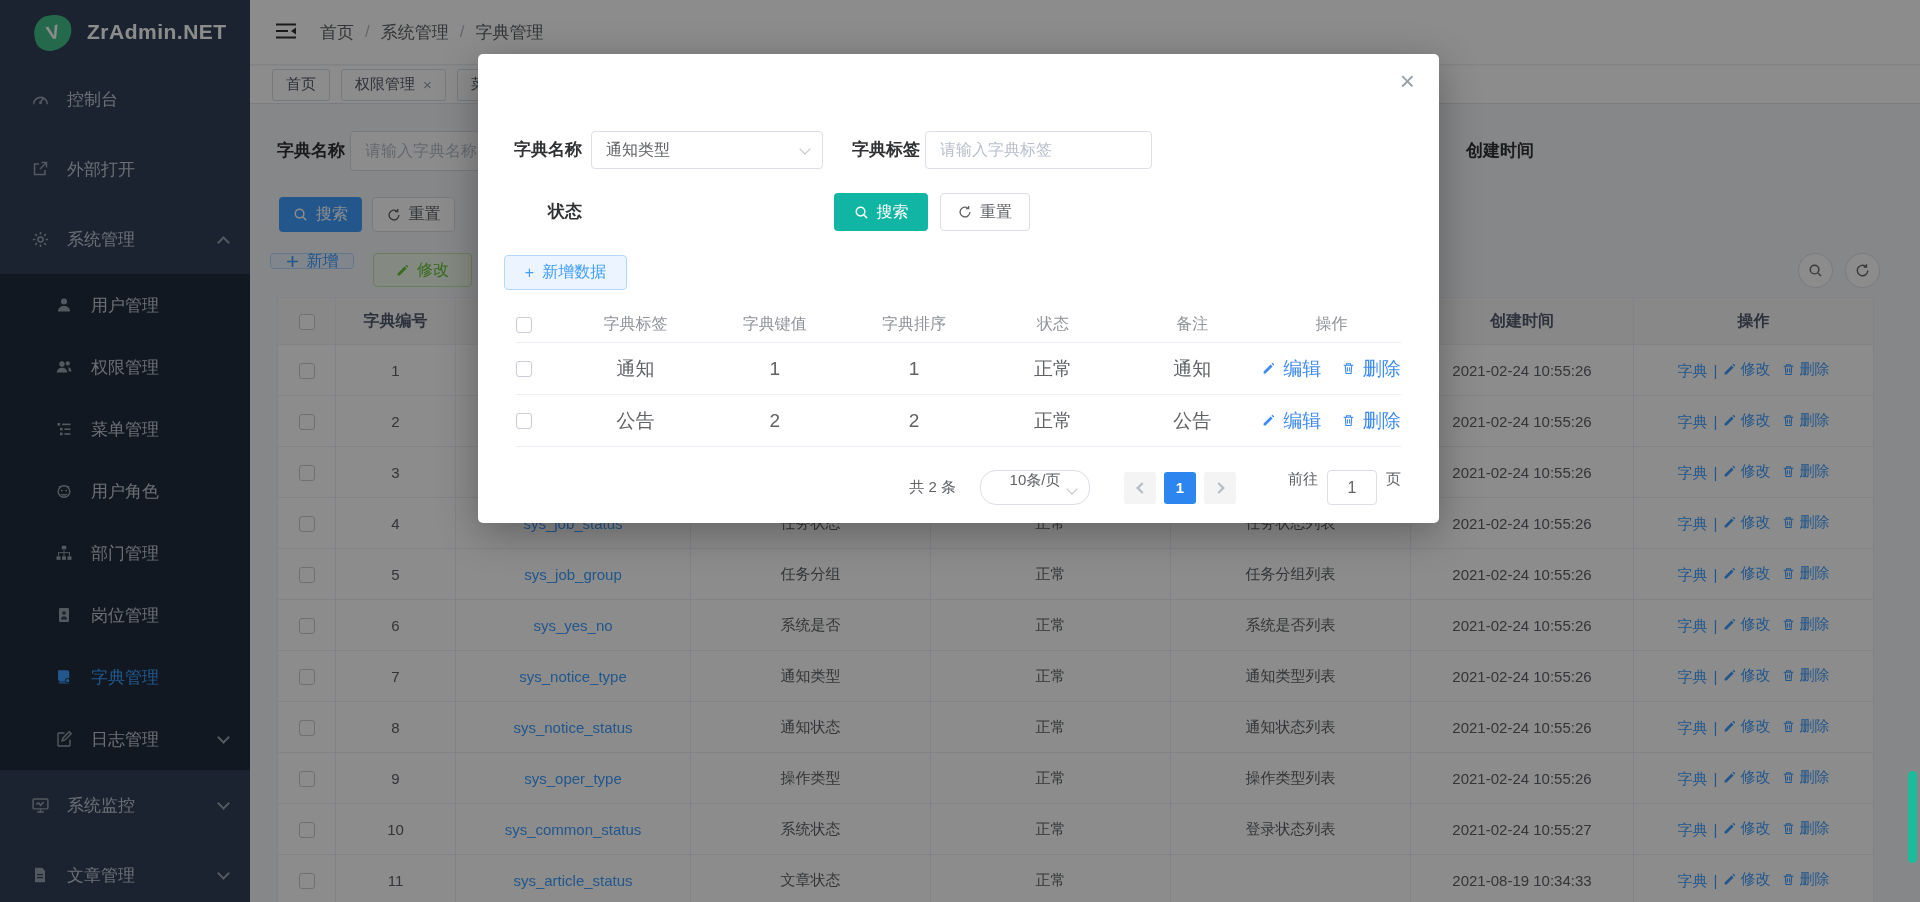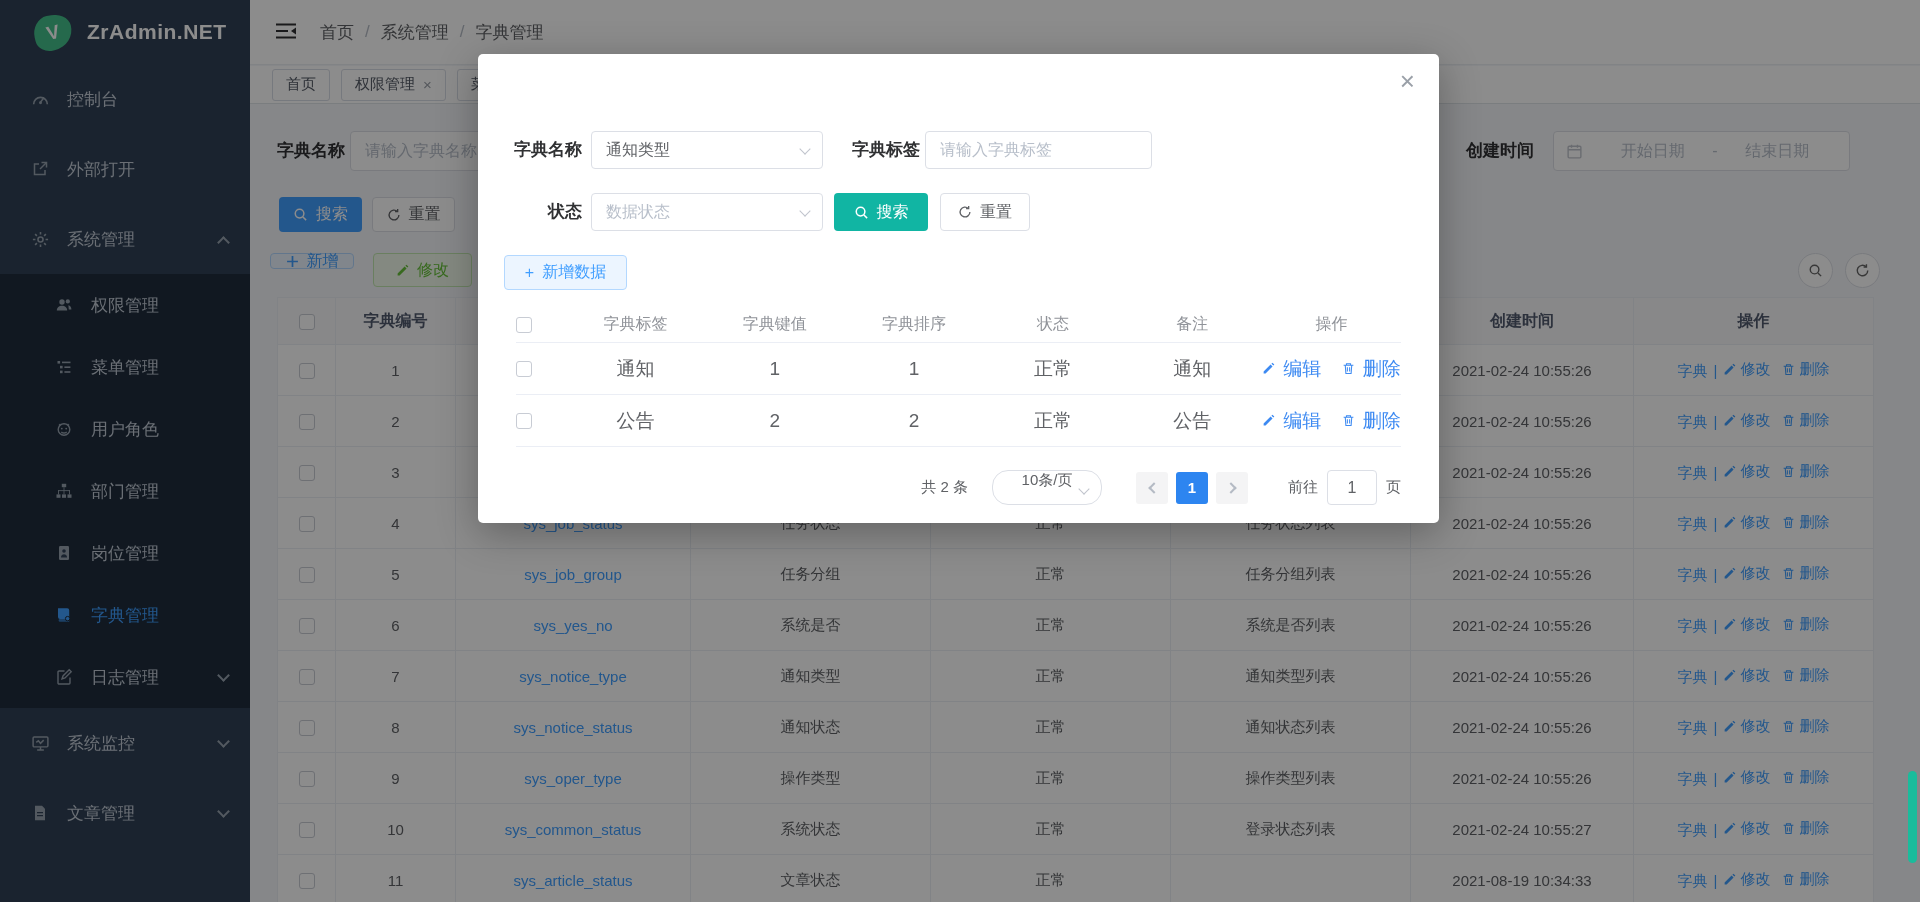--- a/index.html
+++ b/index.html
@@ -104,21 +104,21 @@
          justify-content:flex-end;font-size:15px;color:#606266}
   .pg-select{width:110px;height:35px;border:1px solid #dcdfe6;border-radius:16px;display:flex;align-items:flex-start;
              justify-content:center;gap:10px;margin:0 30px 0 24px;position:relative;cursor:pointer;color:#606266}
   .pg-btn{width:32px;height:32px;border-radius:3px;background:#f4f4f5;display:flex;align-items:center;
           justify-content:center;cursor:pointer;margin:0 4px}
   .pg-chev{width:8px;height:8px;border-right:2px solid #b4bac4;border-bottom:2px solid #b4bac4}
   .pg-chev.left{transform:rotate(135deg);margin-left:3px}
   .pg-chev.right{transform:rotate(-45deg);margin-right:3px}
   .pg-page{width:32px;height:32px;border-radius:3px;background:#2d85f0;color:#fff;font-weight:bold;
            display:flex;align-items:center;justify-content:center;cursor:pointer;margin:0 4px}
-  .pg-goto{margin-left:36px;display:flex;align-items:center;gap:9px}
+  .pg-goto{margin-left:48px;display:flex;gap:9px}
   .pg-goto input{width:50px;height:35px;text-align:center}
 
   .scroll-thumb{position:absolute;right:3px;top:771px;width:9px;height:92px;border-radius:5px;
                 background:#1abc9c;z-index:70;cursor:pointer}
   svg{display:block}
 </style>
 </head>
 <body>
 
 <div class="stage">
@@ -157,20 +157,29 @@
       <span class="nicon">
         <svg width="19" height="19" viewBox="0 0 18 18" fill="none" stroke="currentColor" stroke-width="1.5">
             <circle cx="9" cy="9" r="2.4"></circle>
             <path d="M9 1.8v2.4M9 13.8v2.4M1.8 9h2.4M13.8 9h2.4M3.9 3.9l1.7 1.7M12.4 12.4l1.7 1.7M14.1 3.9l-1.7 1.7M5.6 12.4l-1.7 1.7"></path>
           </svg>
       </span>
       <span>系统管理</span>
       <span class="chev up"></span>
     </div>
 
+    <div class="nav-item nav-sub">
+      <span class="nicon">
+        <svg width="18" height="18" viewBox="0 0 18 18" fill="currentColor">
+            <circle cx="9" cy="5.6" r="3"></circle>
+            <path d="M3 15.5c0-3.4 2.7-5.4 6-5.4s6 2 6 5.4z"></path>
+          </svg>
+      </span>
+      <span>用户管理</span>
+    </div>
 
     <div class="nav-item nav-sub">
       <span class="nicon">
         <svg width="18" height="18" viewBox="0 0 18 18" fill="currentColor">
             <circle cx="7" cy="6" r="2.7"></circle>
             <path d="M1.8 14.5c0-2.9 2.3-4.7 5.2-4.7s5.2 1.8 5.2 4.7z"></path>
             <circle cx="12.8" cy="5.4" r="2.1"></circle>
             <path d="M13.4 9.3c1.9.5 3 2 3 4.2h-2.6"></path>
           </svg>
       </span>
@@ -301,31 +310,20 @@
     </div>
     <div class="tab">
       <span>菜单管理</span>
     </div>
   </div>
 
   <div class="content">
     <span class="flabel" style="left:27px;top:26px">字典名称</span>
     <input class="ipt" style="position: absolute; left: 100px; top: 26px; width: 252px; height: 40px;" placeholder="请输入字典名称">
     <span class="flabel" style="left:1216px;top:26px">创建时间</span>
-    <div class="daterange">
-      <span class="cal">
-        <svg width="17" height="17" viewBox="0 0 16 16" fill="none" stroke="currentColor" stroke-width="1.3">
-            <rect x="2" y="3" width="12" height="11" rx="1"></rect>
-            <path d="M2 6.4h12M5.2 1.6v2.8M10.8 1.6v2.8"></path>
-          </svg>
-      </span>
-      <span class="ph">开始日期</span>
-      <span>-</span>
-      <span class="ph">结束日期</span>
-    </div>
 
     <button class="btn btn-primary" style="position:absolute;left:29px;top:92px;width:83px;height:35px">
       <svg width="15" height="15" viewBox="0 0 16 16" fill="none" stroke="currentColor" stroke-width="1.6">
           <circle cx="7" cy="7" r="4.6"></circle>
           <path d="M10.6 10.6L14 14"></path>
         </svg>
       <span>搜索</span>
     </button>
     <button class="btn btn-default" style="position:absolute;left:122px;top:92px;width:83px;height:35px">
       <svg width="14" height="14" viewBox="0 0 16 16" fill="none" stroke="currentColor" stroke-width="1.5">
@@ -614,24 +612,20 @@
 
     <span class="m-label" style="left:20px;top:77px">字典名称</span>
     <div class="m-box" style="left:113px;top:77px;width:232px">
       <span class="val">通知类型</span>
       <span class="sel-caret"></span>
     </div>
     <span class="m-label" style="left:358px;top:77px">字典标签</span>
     <input class="ipt m-input" style="left: 447px; top: 77px; width: 227px;" placeholder="请输入字典标签">
 
     <span class="m-label" style="left:20px;top:139px">状态</span>
-    <div class="m-box" style="left:113px;top:139px;width:232px">
-      <span class="ph">数据状态</span>
-      <span class="sel-caret"></span>
-    </div>
     <button class="btn btn-teal" style="position:absolute;left:356px;top:139px;width:94px;height:38px">
       <svg width="15" height="15" viewBox="0 0 16 16" fill="none" stroke="currentColor" stroke-width="1.6">
           <circle cx="7" cy="7" r="4.6"></circle>
           <path d="M10.6 10.6L14 14"></path>
         </svg>
       <span>搜索</span>
     </button>
     <button class="btn btn-default" style="position:absolute;left:462px;top:139px;width:90px;height:38px">
       <svg width="14" height="14" viewBox="0 0 16 16" fill="none" stroke="currentColor" stroke-width="1.5">
           <path d="M13.6 8A5.6 5.6 0 1 1 11.9 4"></path>

